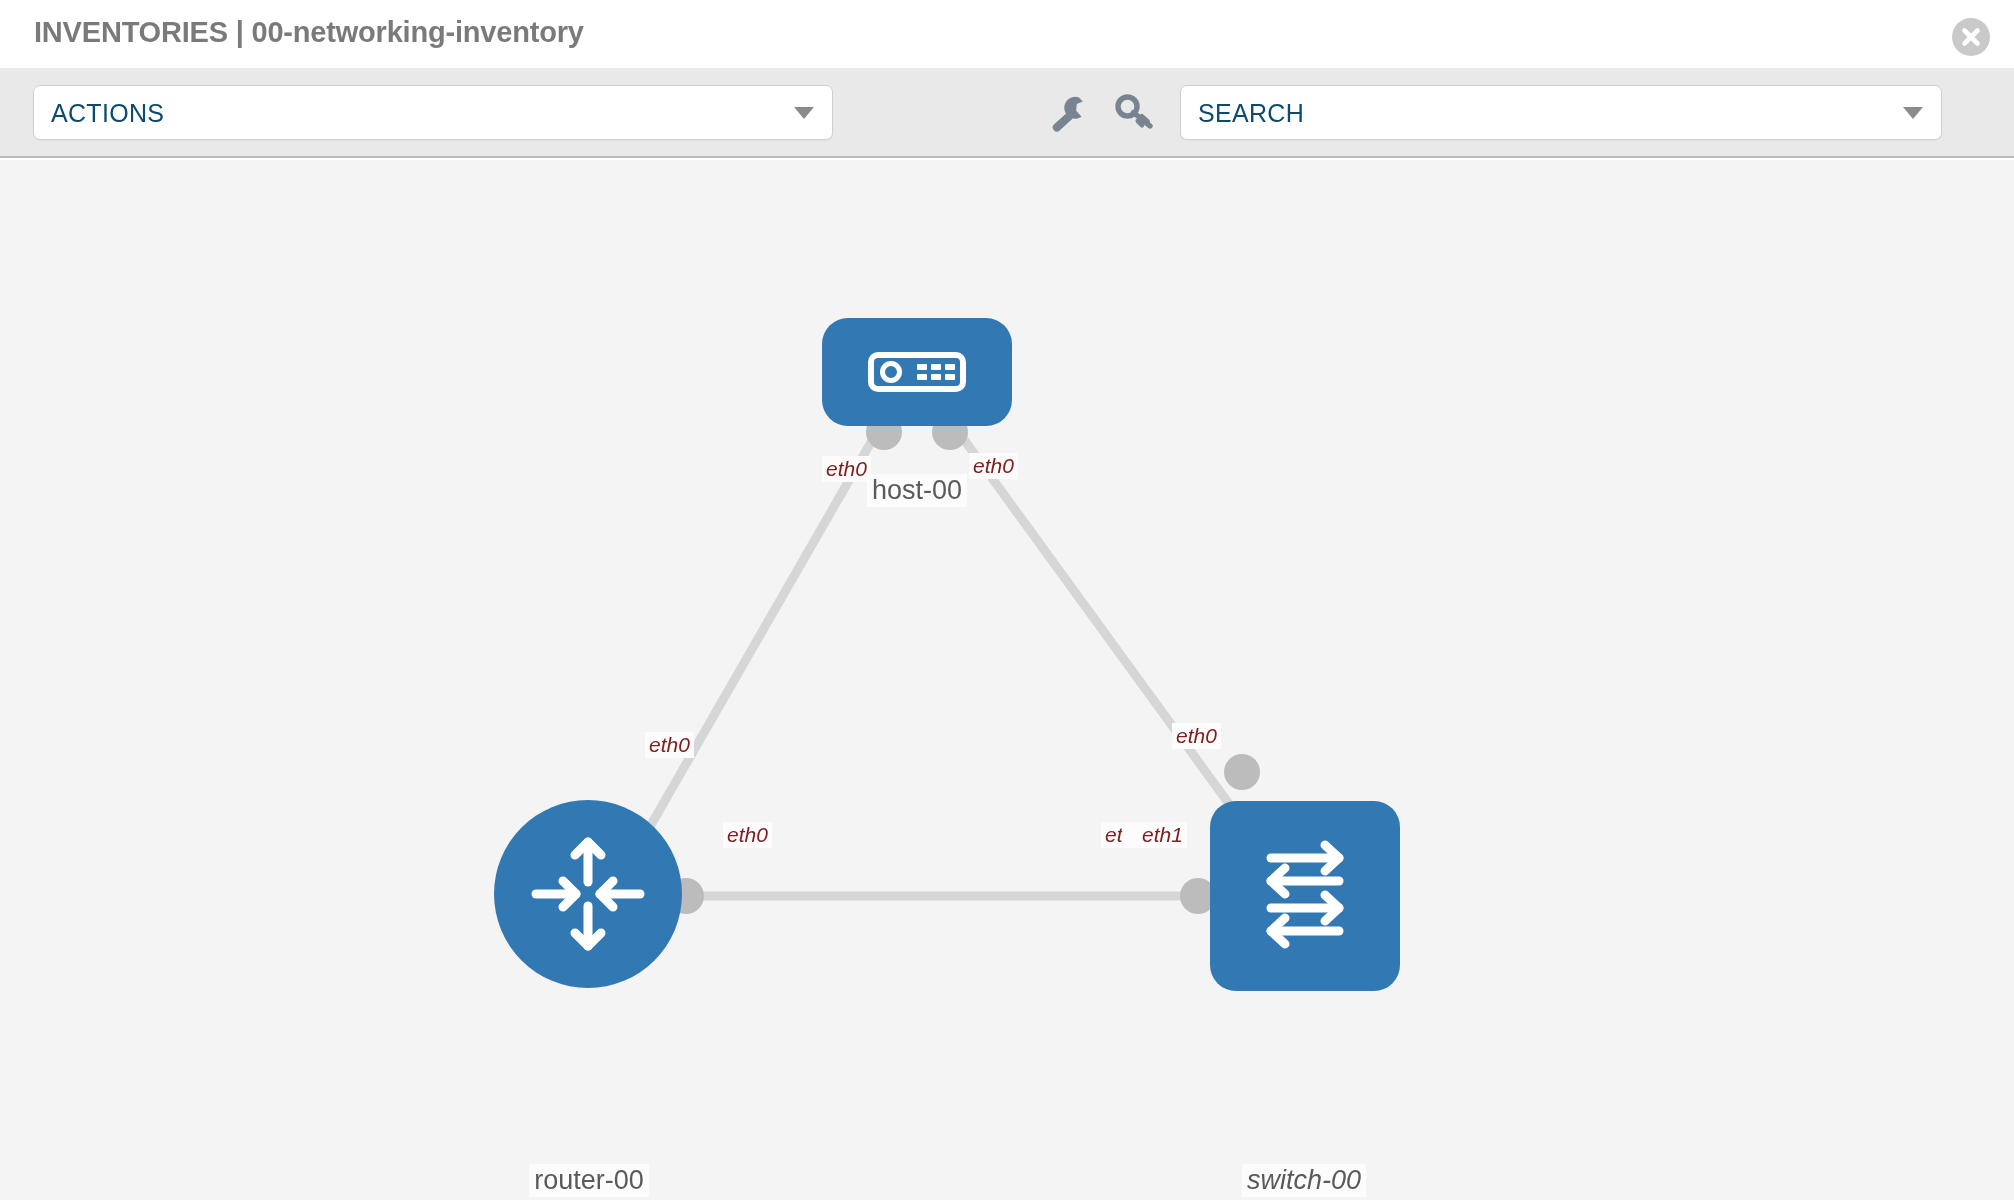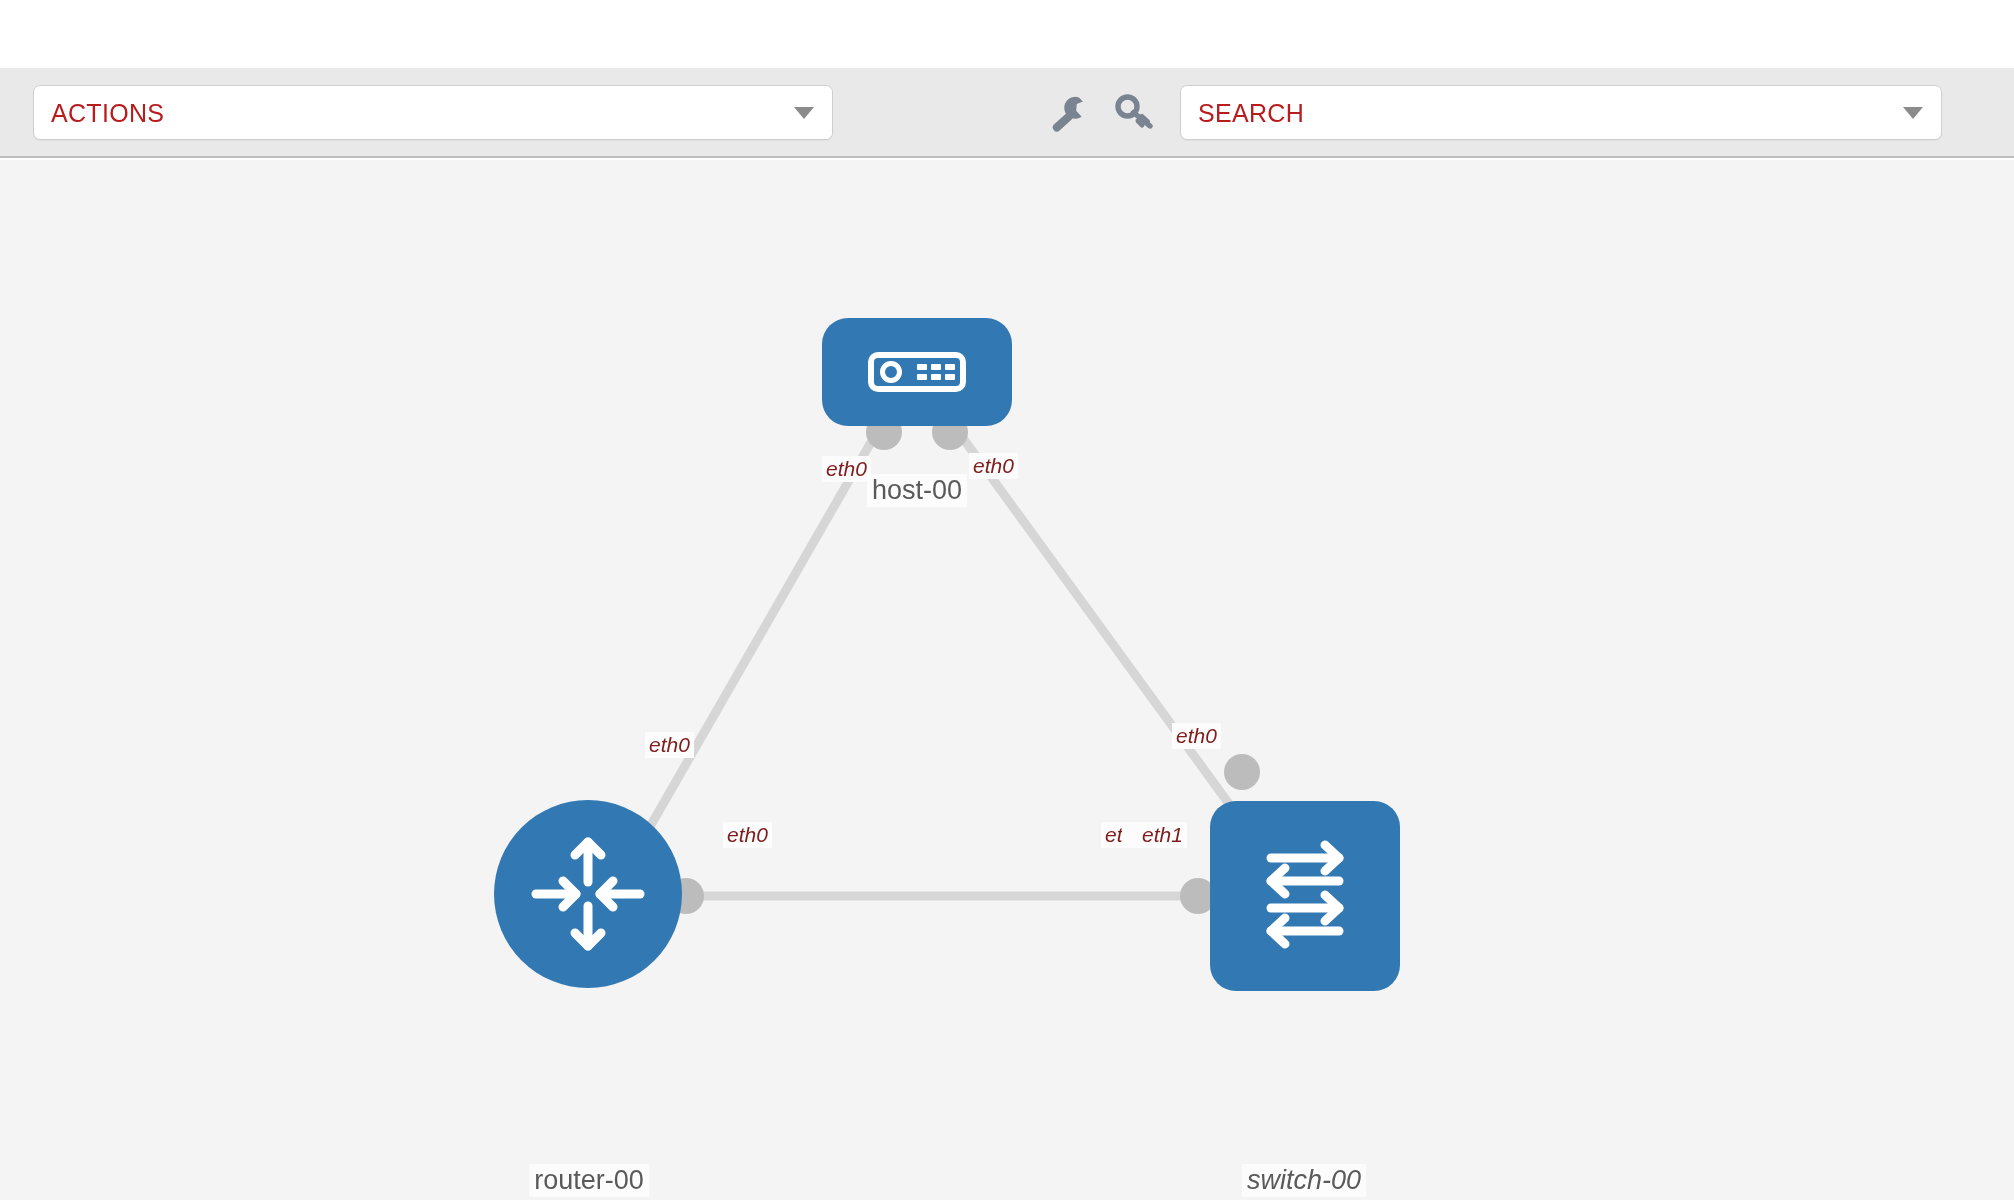--- a/index.html
+++ b/index.html
@@ -35,21 +35,21 @@
   }
   .select-box {
     position: absolute; background: #ffffff;
     border: 1px solid #cfcfcf; border-radius: 7px;
     box-shadow: 0 1px 1px rgba(0,0,0,0.04);
   }
   .select-actions { left: 33px; top: 17px; width: 800px; height: 55px; }
   .select-search  { left: 1180px; top: 17px; width: 762px; height: 55px; }
   .select-text {
     position: absolute; left: 17px; top: 50%; transform: translateY(-50%);
-    font-size: 25px; color: #b91c1c; letter-spacing: 0.3px; white-space: nowrap;
+    font-size: 25px; color: #0c4a6e; letter-spacing: 0.3px; white-space: nowrap;
   }
   .caret {
     position: absolute; right: 18px; top: 50%; transform: translateY(-50%);
     width: 0; height: 0;
     border-left: 10px solid transparent; border-right: 10px solid transparent;
     border-top: 12px solid #8b8b8b;
   }
   .tool-icon {
     position: absolute; top: 20px; width: 48px; height: 48px; cursor: pointer;
   }
@@ -90,20 +90,28 @@
   .if-diag-right  { left: 1172px; top: 563px; }
   .if-router-e0   { left: 723px;  top: 662px; }
   .if-switch-e0   { left: 1101px; top: 662px; }
   .if-switch-e1   { left: 1122px; top: 662px; padding-left: 20px; }
 </style>
 </head>
 <body>
 
 <div id="app">
 
+  <div class="header">
+    <div class="header-title">INVENTORIES | 00-networking-inventory</div>
+    <div class="close-btn">
+      <svg width="38" height="38" viewBox="0 0 38 38" aria-hidden="true">
+        <path d="M12.5 12.5 L25.5 25.5 M25.5 12.5 L12.5 25.5" stroke="#ffffff" stroke-width="4.6" stroke-linecap="round"></path>
+      </svg>
+    </div>
+  </div>
 
   <div class="toolbar">
 
     <div class="select-box select-actions">
       <span class="select-text">ACTIONS</span>
       <span class="caret"></span>
     </div>
 
     <div class="tool-icon tool-wrench">
       <svg width="48" height="48" viewBox="0 0 48 48" aria-hidden="true">

